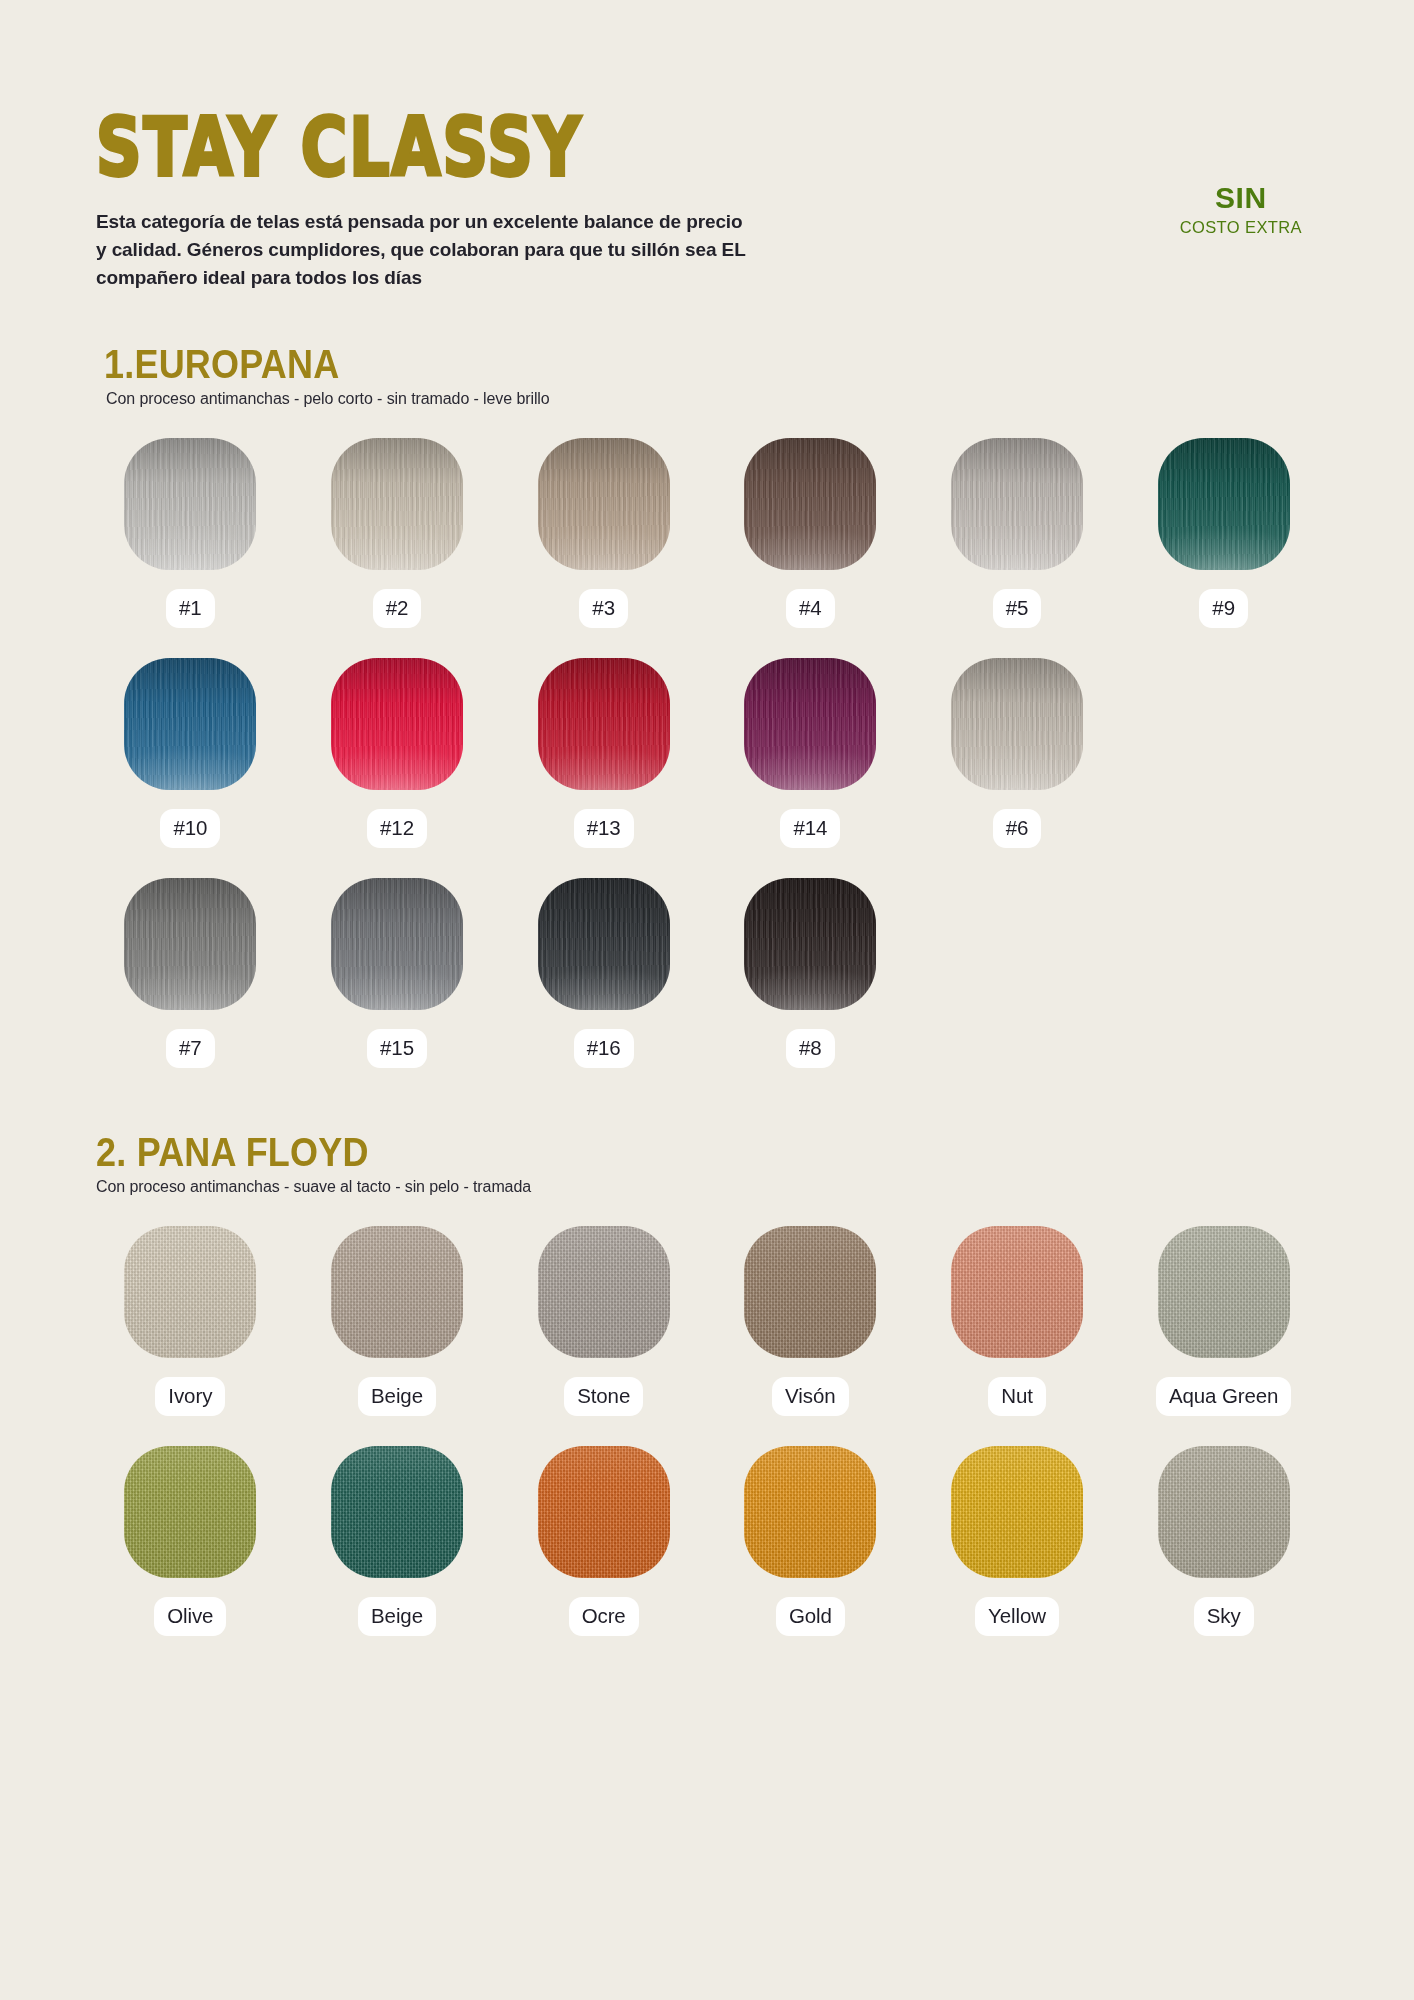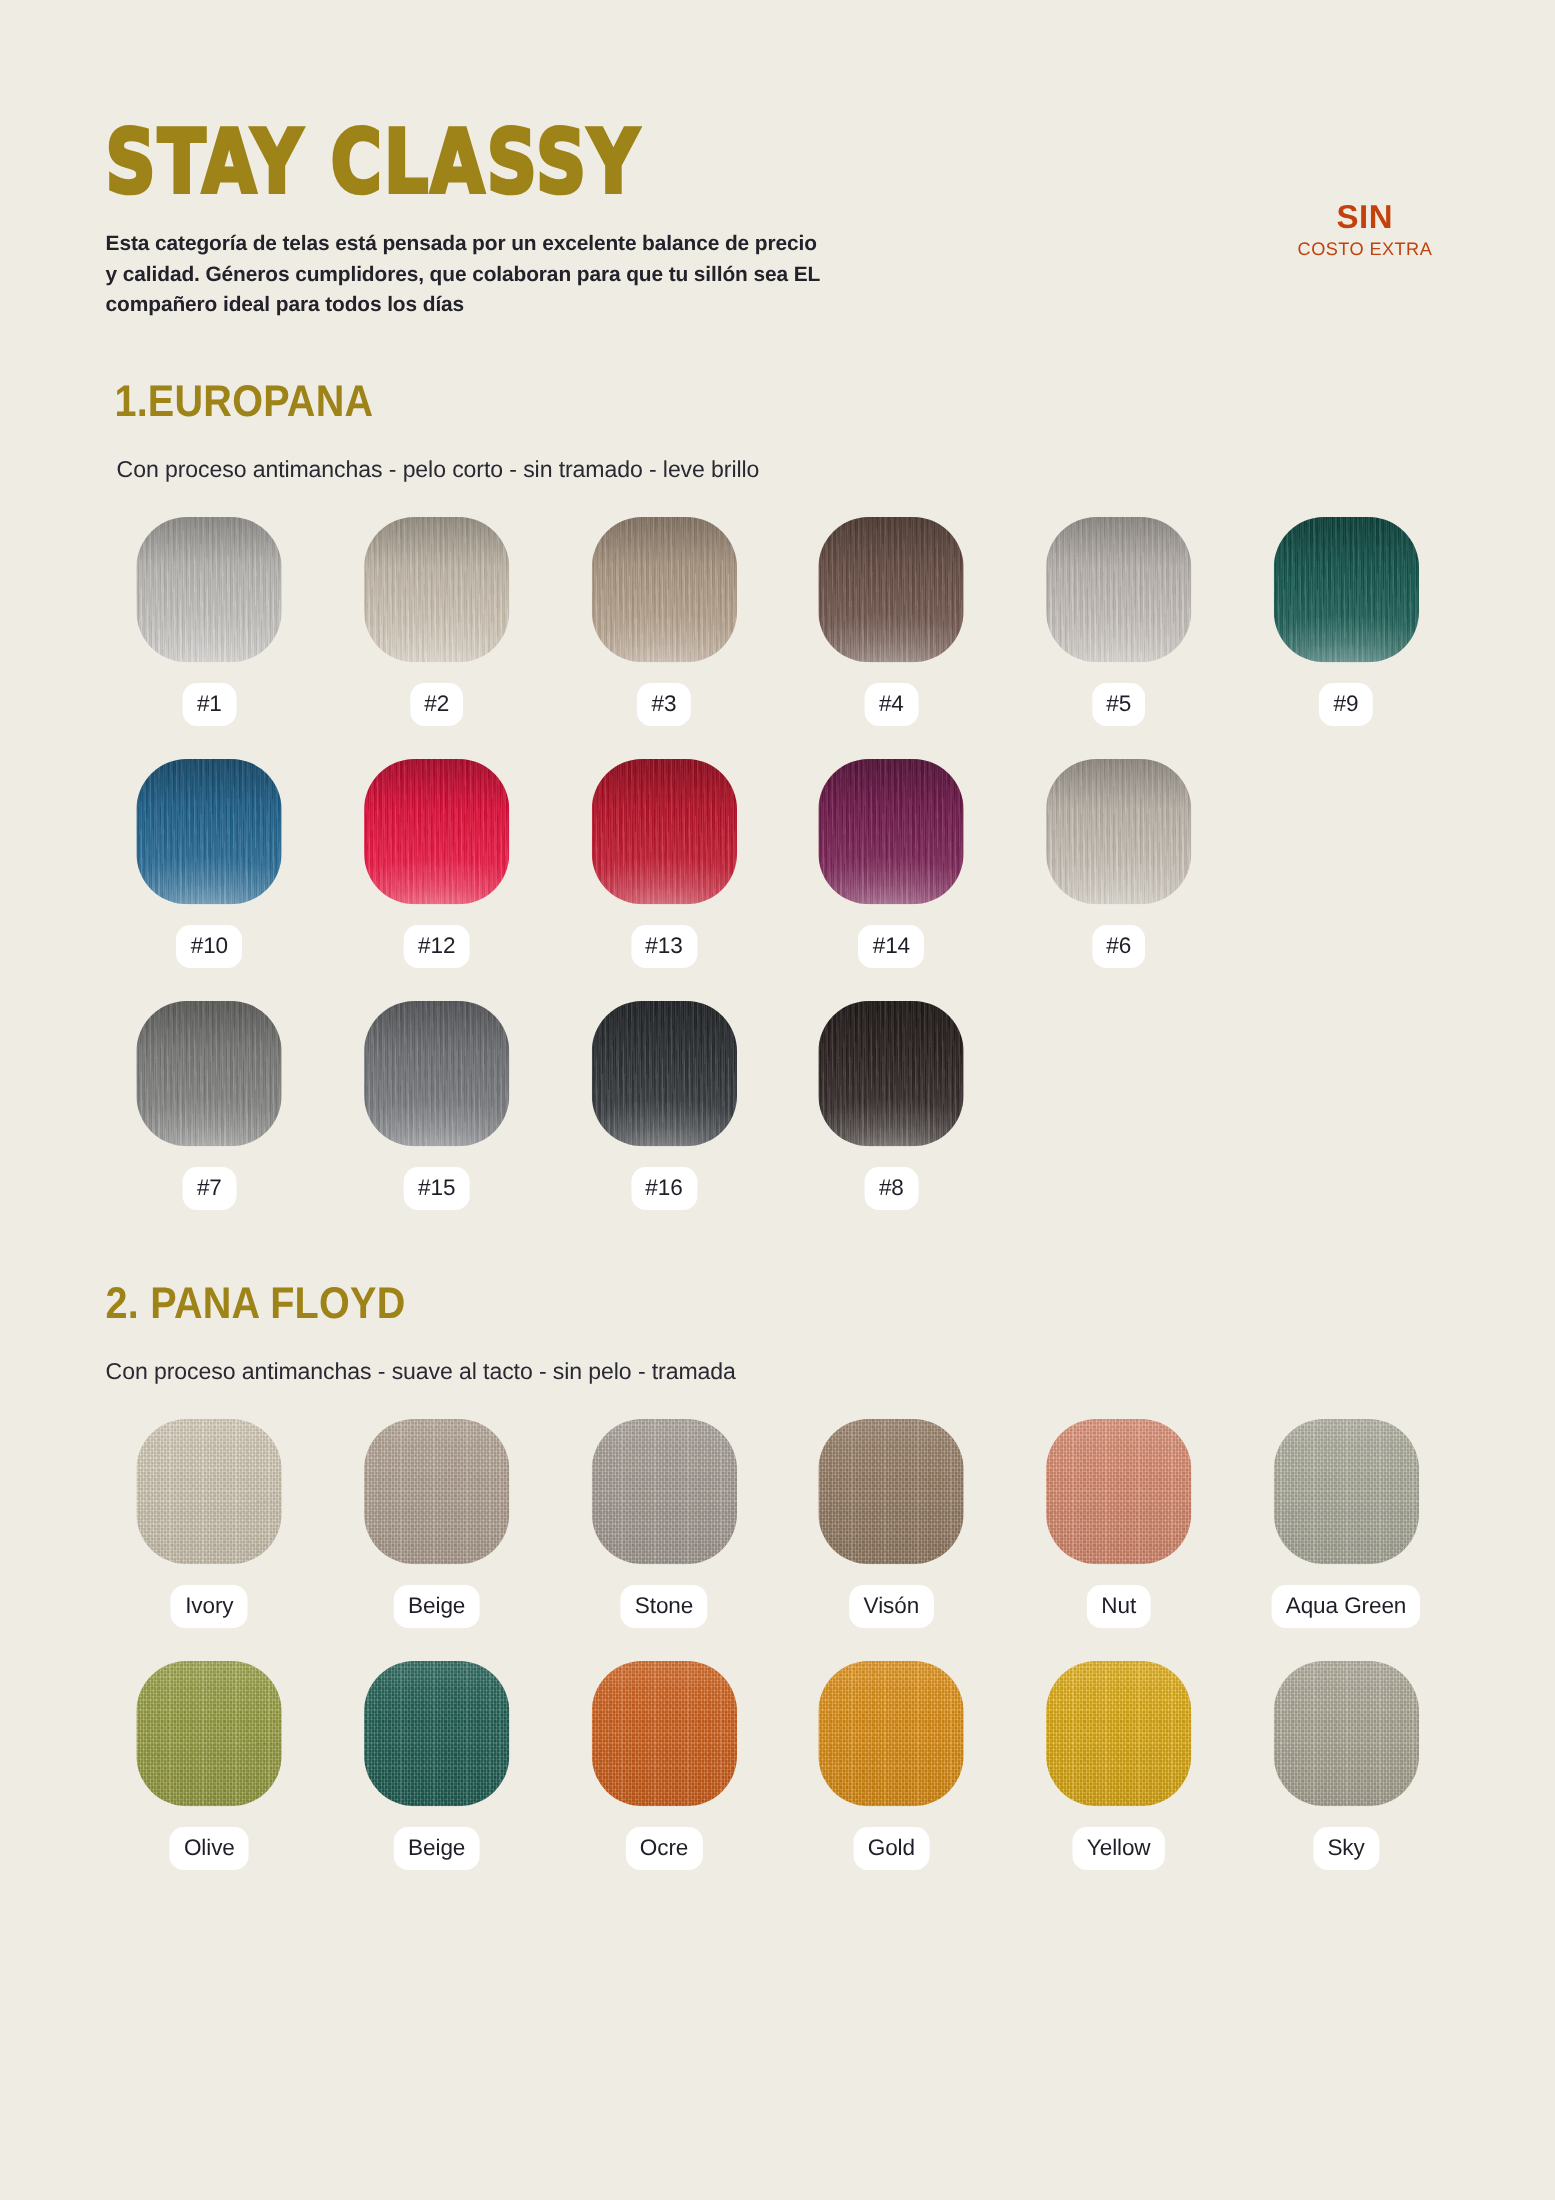--- a/index.html
+++ b/index.html
@@ -40,21 +40,21 @@
     color: #23222b;
     max-width: 660px;
     letter-spacing: -0.1px;
   }
 
   .no-cost {
     position: absolute;
     right: 16px;
     top: 182px;
     text-align: center;
-    color: #c2410c;
+    color: #4d7c0f;
   }
   .no-cost .sin {
     font-size: 30px;
     font-weight: bold;
     line-height: 1.05;
     letter-spacing: 0.5px;
   }
   .no-cost .extra {
     font-size: 16.5px;
     font-weight: normal;
@@ -71,23 +71,23 @@
     font-weight: bold;
     color: #9d8318;
     letter-spacing: 0.2px;
     transform: scaleY(1.12);
     transform-origin: left bottom;
     margin-left: 8px;
   }
   .section.second .section-title { margin-left: 0; }
 
   .section-sub {
-    margin-top: 28px;
+    margin-top: 2px;
     margin-left: 10px;
-    font-size: 21px;
+    font-size: 16px;
     color: #2a2933;
     letter-spacing: -0.1px;
   }
   .section.second .section-sub { margin-left: 0; }
 
   
   .swatch-row {
     display: grid;
     grid-template-columns: repeat(6, 1fr);
     column-gap: 18px;

